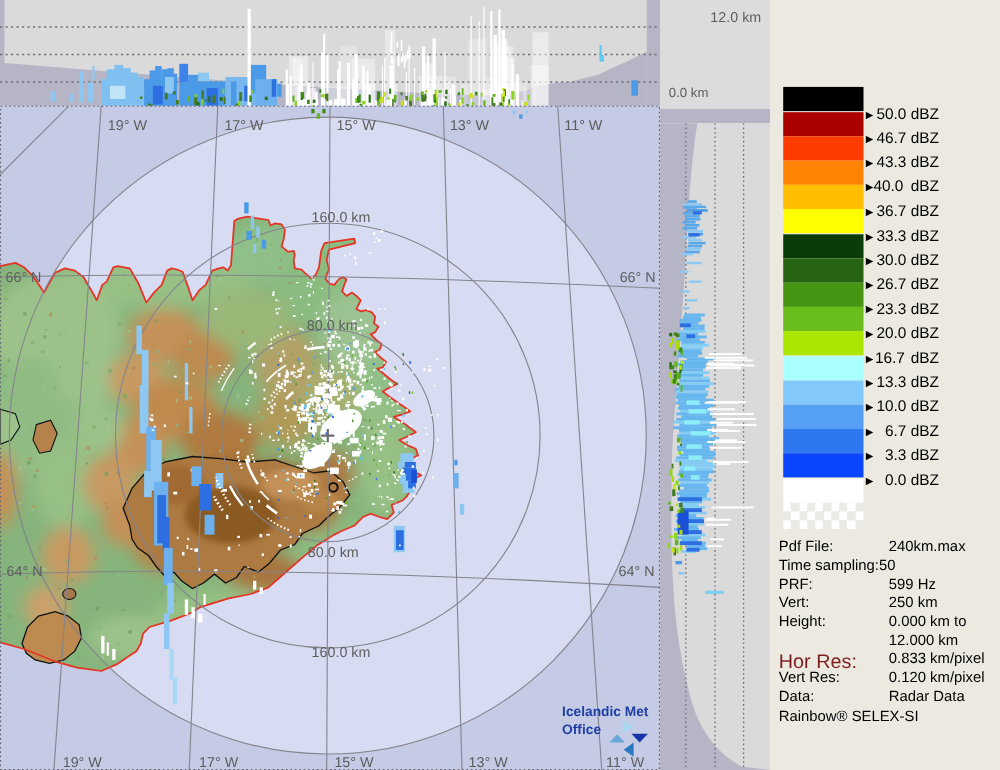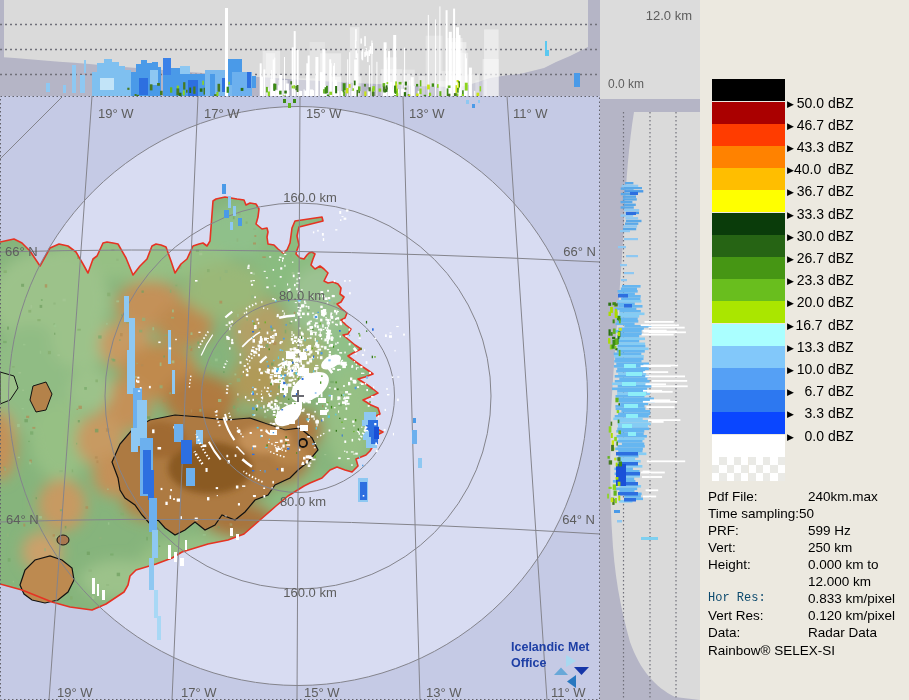--- a/index.html
+++ b/index.html
@@ -2112,19 +2112,19 @@
     <div style="position:absolute;left:808px;top:489px;font-family:'Liberation Sans',sans-serif;font-size:13.5px;color:#000">240km.max</div>
     <div style="position:absolute;left:708px;top:506px;font-family:'Liberation Sans',sans-serif;font-size:13.5px;color:#000">Time sampling:50</div>
     <div style="position:absolute;left:708px;top:523px;font-family:'Liberation Sans',sans-serif;font-size:13.5px;color:#000">PRF:</div>
     <div style="position:absolute;left:808px;top:523px;font-family:'Liberation Sans',sans-serif;font-size:13.5px;color:#000">599 Hz</div>
     <div style="position:absolute;left:708px;top:540px;font-family:'Liberation Sans',sans-serif;font-size:13.5px;color:#000">Vert:</div>
     <div style="position:absolute;left:808px;top:540px;font-family:'Liberation Sans',sans-serif;font-size:13.5px;color:#000">250 km</div>
     <div style="position:absolute;left:708px;top:557px;font-family:'Liberation Sans',sans-serif;font-size:13.5px;color:#000">Height:</div>
     <div style="position:absolute;left:808px;top:557px;font-family:'Liberation Sans',sans-serif;font-size:13.5px;color:#000">0.000 km to</div>
     <div style="position:absolute;left:708px;top:574px;font-family:'Liberation Sans',sans-serif;font-size:13.5px;color:#000"></div>
     <div style="position:absolute;left:808px;top:574px;font-family:'Liberation Sans',sans-serif;font-size:13.5px;color:#000">12.000 km</div>
-    <div style="position:absolute;left:708px;top:591px;font-family:Liberation Mono, monospace;font-size:12px;color:#0c4a6e">Hor Res:</div>
+    <div style="position:absolute;left:708px;top:591px;font-family:Liberation Sans, sans-serif;font-size:18px;color:#7f1d1d">Hor Res:</div>
     <div style="position:absolute;left:808px;top:591px;font-family:'Liberation Sans',sans-serif;font-size:13.5px;color:#000">0.833 km/pixel</div>
     <div style="position:absolute;left:708px;top:608px;font-family:'Liberation Sans',sans-serif;font-size:13.5px;color:#000">Vert Res:</div>
     <div style="position:absolute;left:808px;top:608px;font-family:'Liberation Sans',sans-serif;font-size:13.5px;color:#000">0.120 km/pixel</div>
     <div style="position:absolute;left:708px;top:625px;font-family:'Liberation Sans',sans-serif;font-size:13.5px;color:#000">Data:</div>
     <div style="position:absolute;left:808px;top:625px;font-family:'Liberation Sans',sans-serif;font-size:13.5px;color:#000">Radar Data</div>
     <div style="position:absolute;left:708px;top:643px;font-family:'Liberation Sans',sans-serif;font-size:13.5px;color:#000">Rainbow® SELEX-SI</div>
 </div>
 </body></html>

